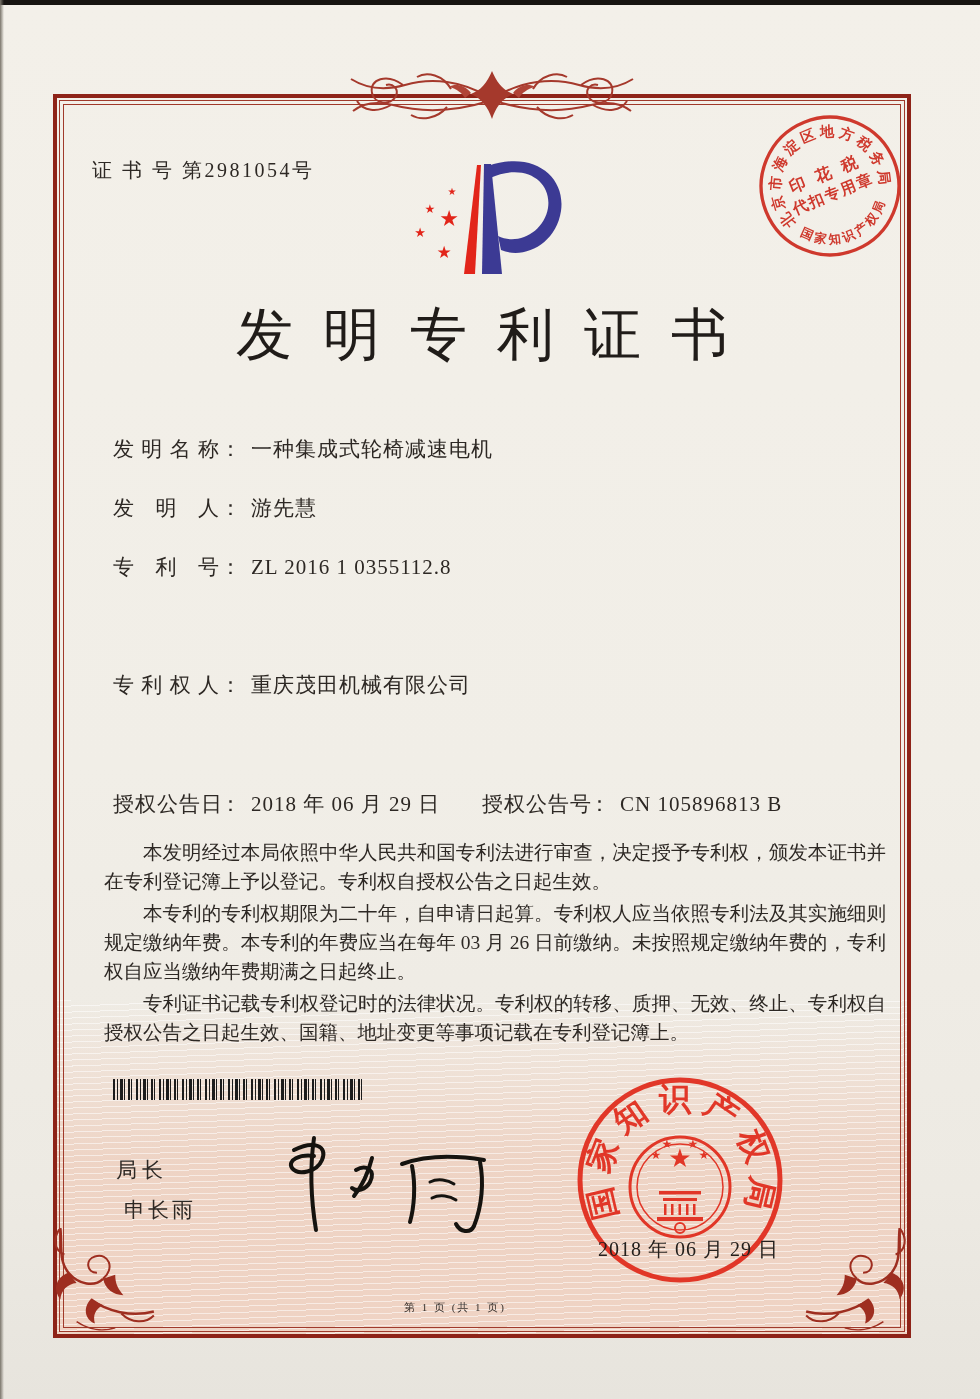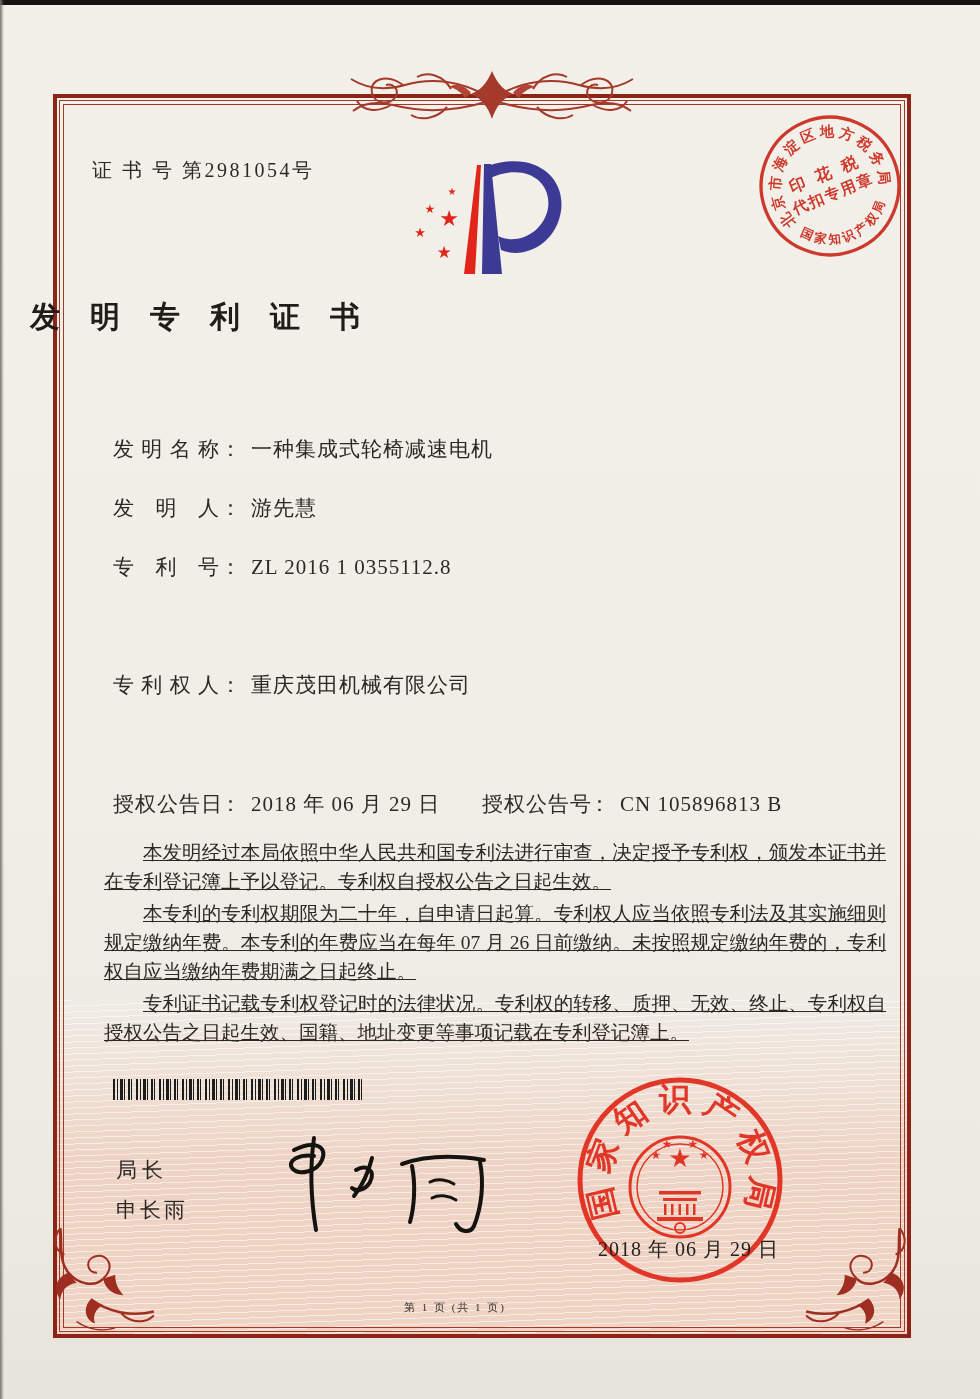--- a/index.html
+++ b/index.html
@@ -24,40 +24,40 @@
   .corner{position:absolute;width:122px;height:122px;}
   .corner.br{left:798px;top:1226px;}
   .corner.bl{left:40px;top:1226px;transform:scaleX(-1);}
 
   .certno{position:absolute;left:92px;top:157px;font-size:20px;letter-spacing:2.5px;color:#2d2824;}
   .logo{position:absolute;left:398px;top:156px;width:180px;height:126px;}
   .star-glyph{font-family:"DejaVu Sans",sans-serif;}
 
   .stamp-wrap{position:absolute;left:744px;top:100px;width:172px;height:172px;transform:rotate(-22deg);opacity:.92;}
 
-  .title{position:absolute;left:0;top:297px;width:964px;font-size:30px;font-weight:700;
+  .title{position:absolute;left:0;top:297px;width:964px;text-align:center;font-size:57px;font-weight:400;
          letter-spacing:30px;text-indent:30px;color:#201c19;}
 
   .row{position:absolute;left:113px;font-size:21px;color:#2d2824;white-space:nowrap;letter-spacing:1px;}
   .flabel{display:inline-block;width:107px;text-align:justify;text-align-last:justify;}
   .colon{display:inline-block;margin-right:9px;}
   .grant2{position:absolute;left:369px;top:0;}
 
   .body-text{position:absolute;left:104px;top:838px;width:782px;font-size:19.5px;line-height:29px;
              color:#2d2824;text-align:justify;}
-  .body-text p{margin:0 0 3px 0;text-indent:2em;text-decoration:underline;}
+  .body-text p{margin:0 0 3px 0;text-indent:2em;}
 
   .barcode{position:absolute;left:113px;top:1079px;width:252px;height:21px;
     background:repeating-linear-gradient(90deg,
       #1c1c1c 0 2px, transparent 2px 4px, #1c1c1c 4px 5px, transparent 5px 7px,
       #1c1c1c 7px 10px, transparent 10px 11px, #1c1c1c 11px 12px, transparent 12px 15px,
       #1c1c1c 15px 17px, transparent 17px 18px, #1c1c1c 18px 19px, transparent 19px 23px);}
 
   .director-label{position:absolute;left:116px;top:1156px;font-size:21px;letter-spacing:5px;color:#2d2824;font-family:Liberation Serif, serif;}
-  .director-name{position:absolute;left:116px;top:1196px;font-size:21px;letter-spacing:3px;color:#2d2824;}
+  .director-name{position:absolute;left:124px;top:1196px;font-size:21px;letter-spacing:3px;color:#2d2824;}
   .signature{position:absolute;left:252px;top:1130px;width:240px;height:105px;}
 
   .seal{position:absolute;left:575px;top:1075px;width:210px;height:210px;opacity:.93;}
   .seal-ring-text{font-size:32px;font-weight:bold;letter-spacing:10px;fill:#e12b1c;}
   .seal-date{position:absolute;left:598px;top:1236px;width:190px;font-size:20px;letter-spacing:1px;color:#24201d;white-space:nowrap;}
 
   .footer{position:absolute;left:0;top:1300px;width:910px;text-align:center;font-size:11px;letter-spacing:2px;color:#37312d;}
 
   .stamp-text{fill:#cc2a1e;font-weight:bold;}
 </style>
@@ -170,21 +170,21 @@
   </div>
   <div class="row" style="top:790px;width:780px">
     <span class="flabel">授权公告日</span><span class="colon">：</span><span>2018 年 06 月 29 日</span>
     <span class="grant2">
       <span class="flabel">授权公告号</span><span class="colon">：</span><span>CN 105896813 B</span>
     </span>
   </div>
 
   <div class="body-text">
     <p>本发明经过本局依照中华人民共和国专利法进行审查，决定授予专利权，颁发本证书并在专利登记簿上予以登记。专利权自授权公告之日起生效。</p>
-    <p>本专利的专利权期限为二十年，自申请日起算。专利权人应当依照专利法及其实施细则规定缴纳年费。本专利的年费应当在每年 07 月 26 日前缴纳。未按照规定缴纳年费的，专利权自应当缴纳年费期满之日起终止。</p>
+    <p>本专利的专利权期限为二十年，自申请日起算。专利权人应当依照专利法及其实施细则规定缴纳年费。本专利的年费应当在每年 03 月 26 日前缴纳。未按照规定缴纳年费的，专利权自应当缴纳年费期满之日起终止。</p>
     <p>专利证书记载专利权登记时的法律状况。专利权的转移、质押、无效、终止、专利权自授权公告之日起生效、国籍、地址变更等事项记载在专利登记簿上。</p>
   </div>
 
   <div class="barcode"></div>
 
   <div class="director-label">局长</div>
   <div class="director-name">申长雨</div>
 
   <svg class="signature" viewBox="0 0 240 105" fill="none" stroke="#15130f" stroke-width="4" stroke-linecap="round">
     <path d="M62,8 C58,36 58,64 64,100"></path>

